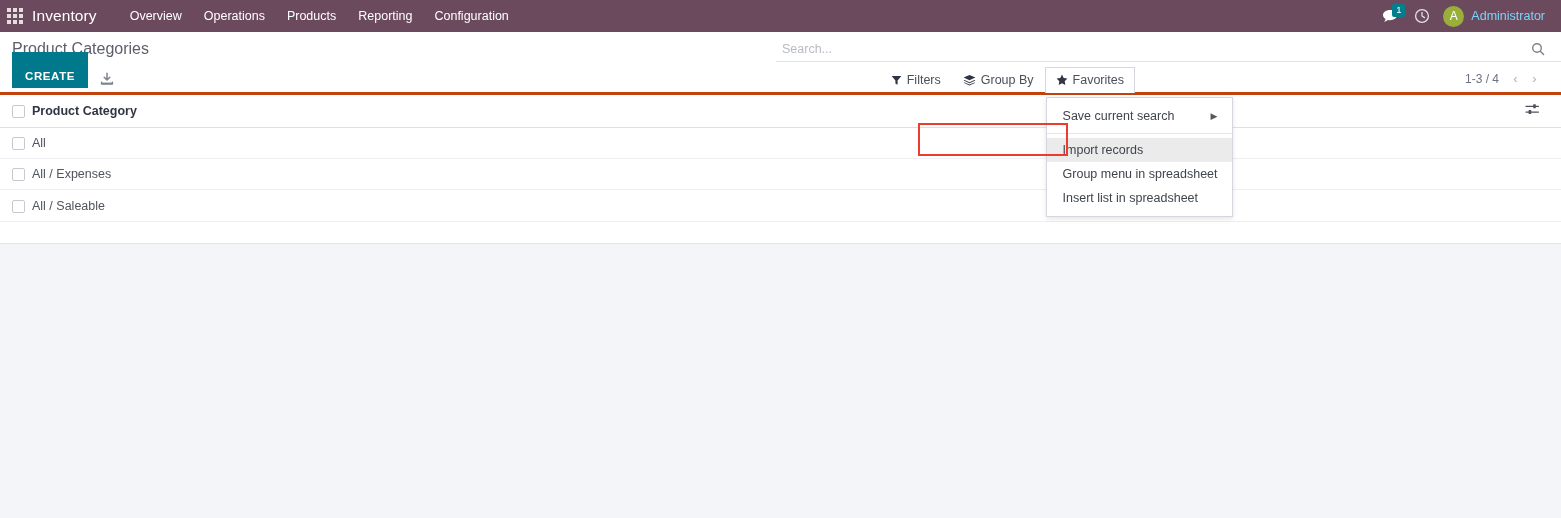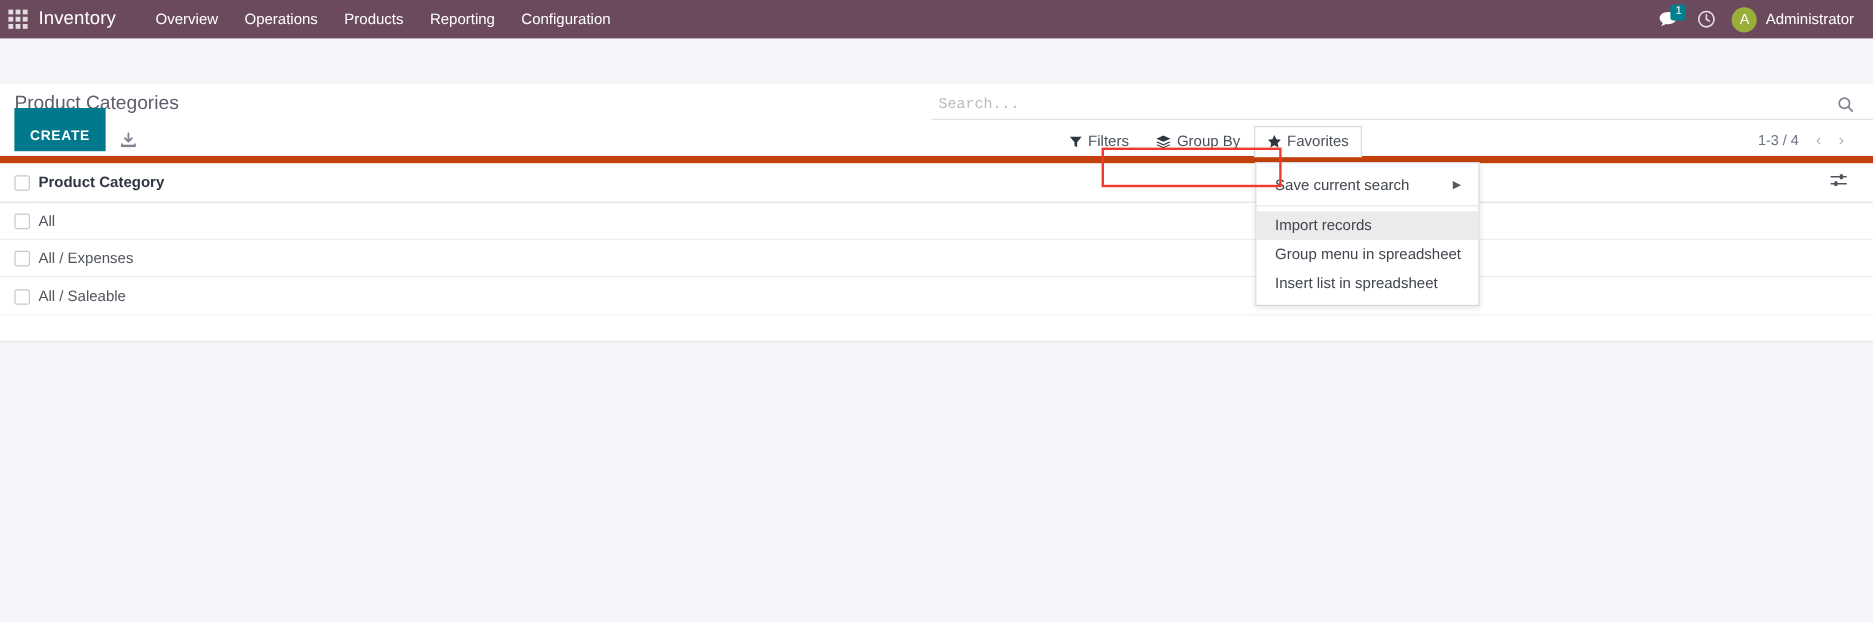--- a/index.html
+++ b/index.html
@@ -85,29 +85,28 @@
   }
   .avatar {
     width: 21px; height: 21px;
     border-radius: 50%;
     background: #9aae3a;
     color: #fff;
     font-size: 12px;
     display: flex; align-items: center; justify-content: center;
     font-weight: 400;
   }
-  .username { font-size: 12.5px; color: #ffffff; white-space: nowrap; }
+  .username { font-size: 12.5px; color: #7dd3fc; white-space: nowrap; }
 
   
   .control-panel {
     background: #ffffff;
-    border-bottom: 6px solid #c2410c;
+    border-bottom: 3px solid #c2410c;
     position: relative;
     z-index: 30;
-    margin-top: 38px;
   }
   .cp-top {
     display: flex;
     align-items: flex-start;
     padding: 8px 0 0 0;
     height: 31px;
   }
   .breadcrumb {
     font-size: 16px;
     color: #5c5f6b;
@@ -122,21 +121,21 @@
     border-bottom: 1px solid #dfe2e6;
     padding: 0 6px 3px 6px;
     height: 22px;
   }
   .search-input {
     border: none;
     outline: none;
     flex: 1;
     font-size: 12.5px;
     color: #b91c1c;
-    font-family: Liberation Mono, monospace;
+    font-family: Liberation Sans, sans-serif;
     background: transparent;
     padding: 0;
   }
   .search-input::placeholder { color: #b7bcc4; }
   .search-icon-btn {
     width: 18px; height: 18px;
     display: flex; align-items: center; justify-content: center;
     cursor: pointer; color: #7d828c;
     margin-right: 8px;
   }

